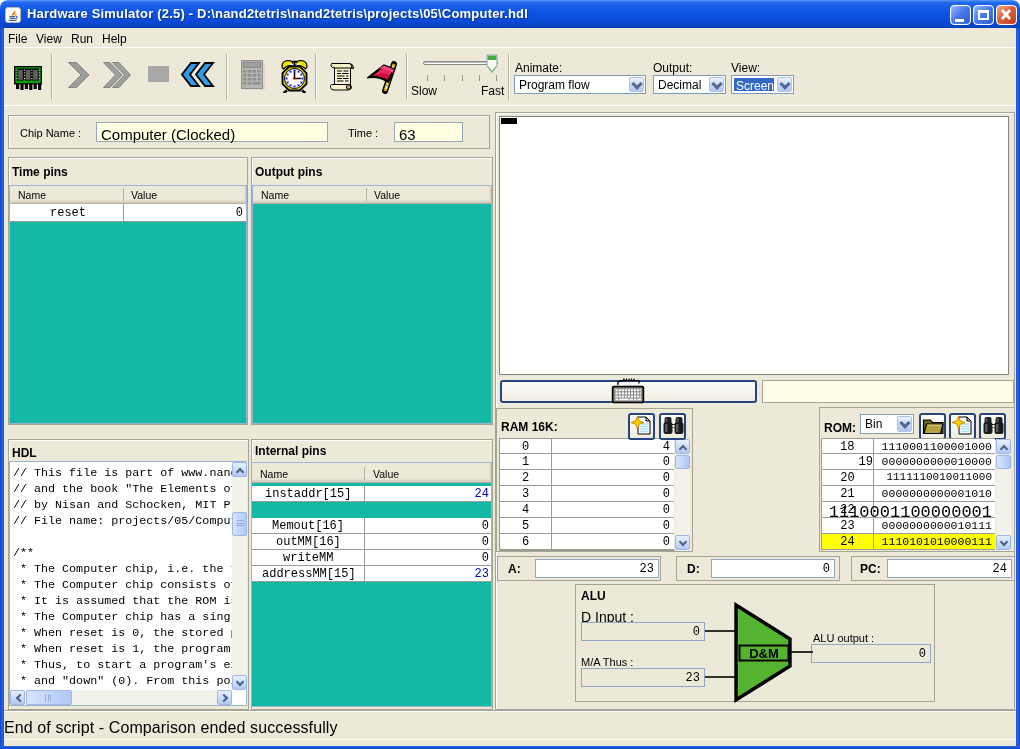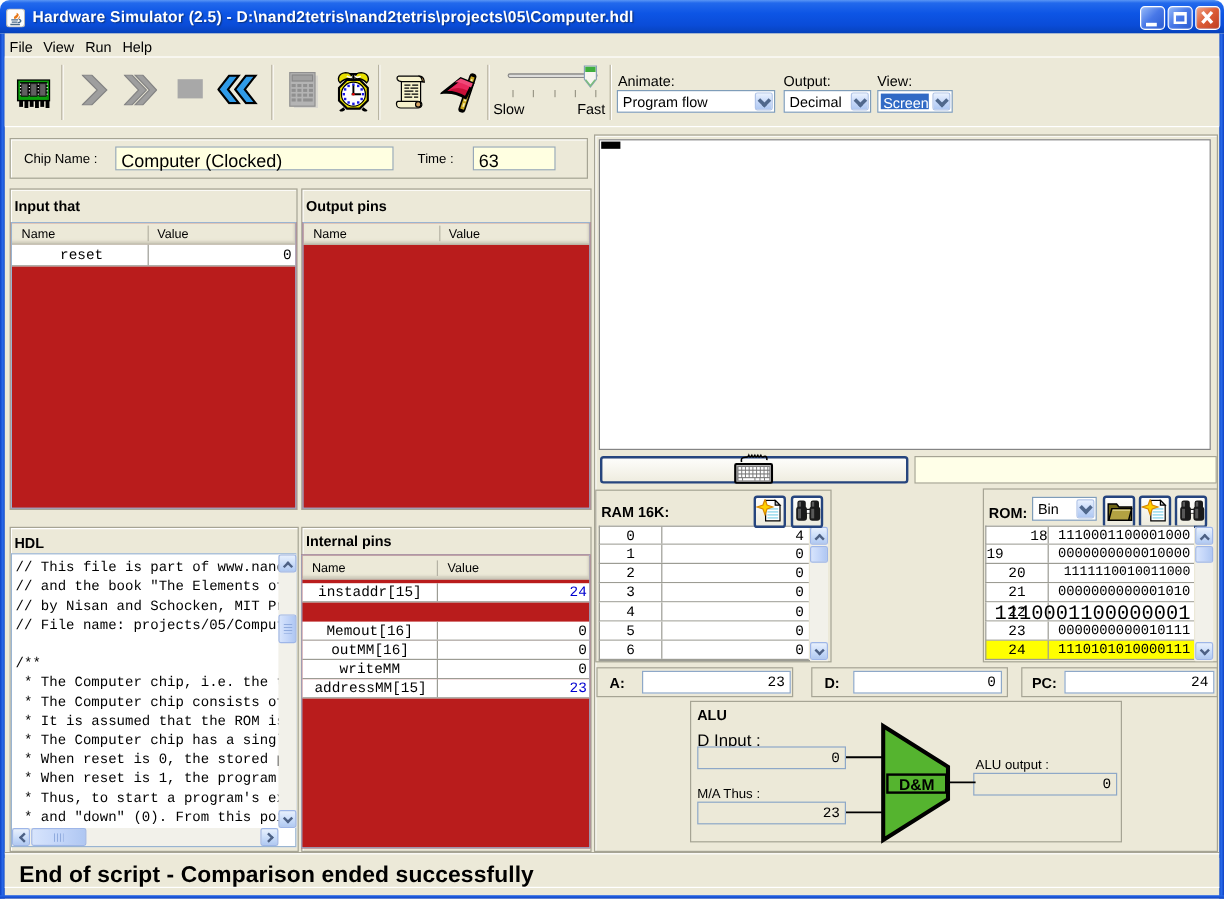--- a/index.html
+++ b/index.html
@@ -22,42 +22,42 @@
 
 .combo{height:19px;border:1px solid #7F9DB9;background:#fff;font-size:12px}
 .combo .txt{position:absolute;left:4px;top:2px;white-space:nowrap}
 .cbtn{position:absolute;right:1px;top:1px;bottom:1px;width:15px;background:linear-gradient(180deg,#EAF2FE 0%,#CBDCFA 45%,#AFC8F2 100%);border:1px solid #B0C4E8;border-radius:2px}
 .cbtn:after{content:"";position:absolute;left:3px;top:2px;width:5px;height:5px;border-right:3px solid #50688C;border-bottom:3px solid #50688C;transform:rotate(45deg)}
 .tlabel{font-size:12px}
 
 .panel{border:1px solid #A6A494;box-shadow:inset 1px 1px 0 #FFFFFF}
 .ptitle{font-weight:bold;font-size:12px}
 
-.scrollpane{border:1px solid #99B4D1;background:#b91c1c}
+.scrollpane{border:1px solid #99B4D1;background:#14b8a6}
 .thead{position:absolute;left:0;top:0;right:0;height:18px;background:#ECE9D8;border-bottom:1px solid #B5B2A4;box-shadow:inset -1px -2px 2px rgba(160,155,140,.35)}
 .thead .c1{position:absolute;left:8px;top:3px;font-size:10.5px}
 .thead .sep{position:absolute;top:2px;width:1px;height:13px;background:#B5B2A4}
 .row{position:absolute;background:#fff;border-bottom:1px solid #9C9C94}
 .cellsep{position:absolute;top:0;bottom:0;width:1px;background:#9C9C94}
 .yellowfield{background:#FFFFE1;border:1px solid #98A8B8}
 .whitefield{background:#fff;border:1px solid #8EA8C8}
 .vnum{position:absolute;right:4px;top:50%;transform:translateY(-50%);font-family:"Liberation Mono",monospace;font-size:12px}
 
 .sbtrack{background:#F2F1EA}
 .sbbtn{position:absolute;background:linear-gradient(180deg,#E8F0FD 0%,#CFE0FA 45%,#B0C9F2 100%);border:1px solid #9EB6E8;border-radius:2px;color:#3C5A92;text-align:center}
 .sbthumb{position:absolute;background:linear-gradient(90deg,#D7E4FC 0%,#C4D6F9 50%,#AFC7F2 100%);border:1px solid #9EB6E8;border-radius:2px}
 .vridge:after{content:"";position:absolute;left:50%;top:50%;transform:translate(-50%,-50%);width:7px;height:8px;background:repeating-linear-gradient(180deg,#90ABDE 0 1px,rgba(0,0,0,0) 1px 2.6px)}
 .hridge:after{content:"";position:absolute;left:50%;top:50%;transform:translate(-50%,-50%);width:8px;height:7px;background:repeating-linear-gradient(90deg,#90ABDE 0 1px,rgba(0,0,0,0) 1px 2.6px)}
 .tu:after,.td:after,.tl:after,.tr:after{content:"";position:absolute;width:0;height:0}
 .tu:after{left:4px;top:6px;width:4px;height:4px;border-left:2.5px solid #4D6185;border-top:2.5px solid #4D6185;transform:rotate(45deg)}
 .td:after{left:4px;top:3px;width:4px;height:4px;border-right:2.5px solid #4D6185;border-bottom:2.5px solid #4D6185;transform:rotate(45deg)}
 .tl:after{left:6px;top:4px;width:4px;height:4px;border-left:2.5px solid #4D6185;border-bottom:2.5px solid #4D6185;transform:rotate(45deg)}
 .tr:after{left:3px;top:4px;width:4px;height:4px;border-right:2.5px solid #4D6185;border-top:2.5px solid #4D6185;transform:rotate(45deg)}
 #statusbar{left:4px;top:715px;width:1012px;height:25px;background:#ECE9D8;border-bottom:1px solid #fff}
-#statustext{left:16px;top:719px;font-size:19px;font-weight:bold;letter-spacing:0.1px}
+#statustext{left:4px;top:719px;font-size:16px;font-weight:normal;letter-spacing:0.1px}
 #grooveTop{left:4px;top:710px;width:1012px;height:2px;border-top:1px solid #A6A494;border-bottom:1px solid #fff}
 </style></head>
 <body>
 <div class="abs" style="left:0;top:0;width:1020px;height:10px;background:#fff"></div>
 <div class="abs" id="titlebar"></div>
 <div class="abs" id="title">Hardware Simulator (2.5) - D:\nand2tetris\nand2tetris\projects\05\Computer.hdl</div>
 <svg class="abs" style="left:5px;top:7px" width="16" height="16" viewBox="0 0 16 16">
  <rect x="0.5" y="0.5" width="15" height="15" rx="2.5" fill="#FDFDFD" stroke="#B8B8B8"></rect>
  <path d="M7.2 9 q-1.4 -1.6 0.6 -2.8 q1.8 -1 1 -2.6 q2.6 1.2 1.4 3 q-1 1.6 -3 2.4 z" fill="#E87818"></path>
  <path d="M9.6 8.6 q1.8 -1.2 1.2 -2.4 q1.4 1 0.4 2 q-0.7 0.7 -1.6 0.4 z" fill="#E87818"></path>
@@ -257,21 +257,21 @@
 
 <div class="abs panel" style="left:8px;top:115px;width:482px;height:34px"></div>
 <div class="abs" style="left:20px;top:127px;font-size:11px">Chip Name :</div>
 <div class="abs yellowfield" style="left:96px;top:122px;width:232px;height:20px"></div>
 <div class="abs" style="left:101px;top:126px;font-size:15px">Computer (Clocked)</div>
 <div class="abs" style="left:348px;top:127px;font-size:11px">Time :</div>
 <div class="abs yellowfield" style="left:394px;top:122px;width:69px;height:20px"></div>
 <div class="abs" style="left:399px;top:126px;font-size:15px">63</div>
 
 <div class="abs panel" style="left:8px;top:157px;width:240px;height:268px"></div>
-<div class="abs ptitle" style="left:12px;top:165px">Input that</div>
+<div class="abs ptitle" style="left:12px;top:165px">Time pins</div>
 <div class="abs scrollpane" style="left:9px;top:185px;width:238px;height:239px">
  <div class="thead">
       <span class="c1">Name</span>
       <span class="c1" style="left:121px">Value</span>
       <span class="sep" style="left:113px"></span>
     </div>
  <div class="row" style="left:0;top:18px;width:236px;height:18px">
    <div class="cellsep" style="left:113px"></div>
    <div class="abs mono" style="left:40px;top:2px">reset</div>
    <div class="vnum" style="right:3px">0</div>
@@ -540,26 +540,26 @@
       <g fill="#585858">
         <rect x="4.5" y="2.2" width="2" height="4"></rect>
         <rect x="15.5" y="2.2" width="2" height="4"></rect>
         <rect x="4" y="8" width="2.5" height="8"></rect>
         <rect x="15" y="8" width="2.5" height="8"></rect>
       </g>
       <rect x="11.4" y="9" width="2.2" height="2.4" fill="#fff"></rect>
     </svg></div>
 <div class="abs" style="left:821px;top:438px;width:174px;height:16px;background:#fff;border:1px solid #9C9C94;border-top:1px solid #9C9C94;border-right:none">
     <div class="cellsep" style="left:51px;background:#9C9C94"></div>
-    <div class="abs mono" style="left:0;width:51px;text-align:right;top:1px">18</div>
+    <div class="abs mono" style="left:18px;width:51px;text-align:left;top:1px">18</div>
     <div class="abs mono" style="right:3px;top:1px;font-size:11.5px;letter-spacing:0">1110001100001000</div>
   </div>
 <div class="abs" style="left:821px;top:454px;width:174px;height:16px;background:#fff;border:1px solid #9C9C94;border-top:none;border-right:none">
     <div class="cellsep" style="left:51px;background:#9C9C94"></div>
-    <div class="abs mono" style="left:0;width:51px;text-align:left;top:1px">19</div>
+    <div class="abs mono" style="left:0;width:51px;text-align:right;top:1px">19</div>
     <div class="abs mono" style="right:3px;top:1px;font-size:11.5px;letter-spacing:0">0000000000010000</div>
   </div>
 <div class="abs" style="left:821px;top:470px;width:174px;height:16px;background:#fff;border:1px solid #9C9C94;border-top:none;border-right:none">
     <div class="cellsep" style="left:51px;background:#9C9C94"></div>
     <div class="abs mono" style="left:0;width:51px;text-align:center;top:1px">20</div>
     <div class="abs mono" style="right:3px;top:1px;font-size:11px;letter-spacing:0">1111110010011000</div>
   </div>
 <div class="abs" style="left:821px;top:486px;width:174px;height:16px;background:#fff;border:1px solid #9C9C94;border-top:none;border-right:none">
     <div class="cellsep" style="left:51px;background:#9C9C94"></div>
     <div class="abs mono" style="left:0;width:51px;text-align:center;top:1px">21</div>

